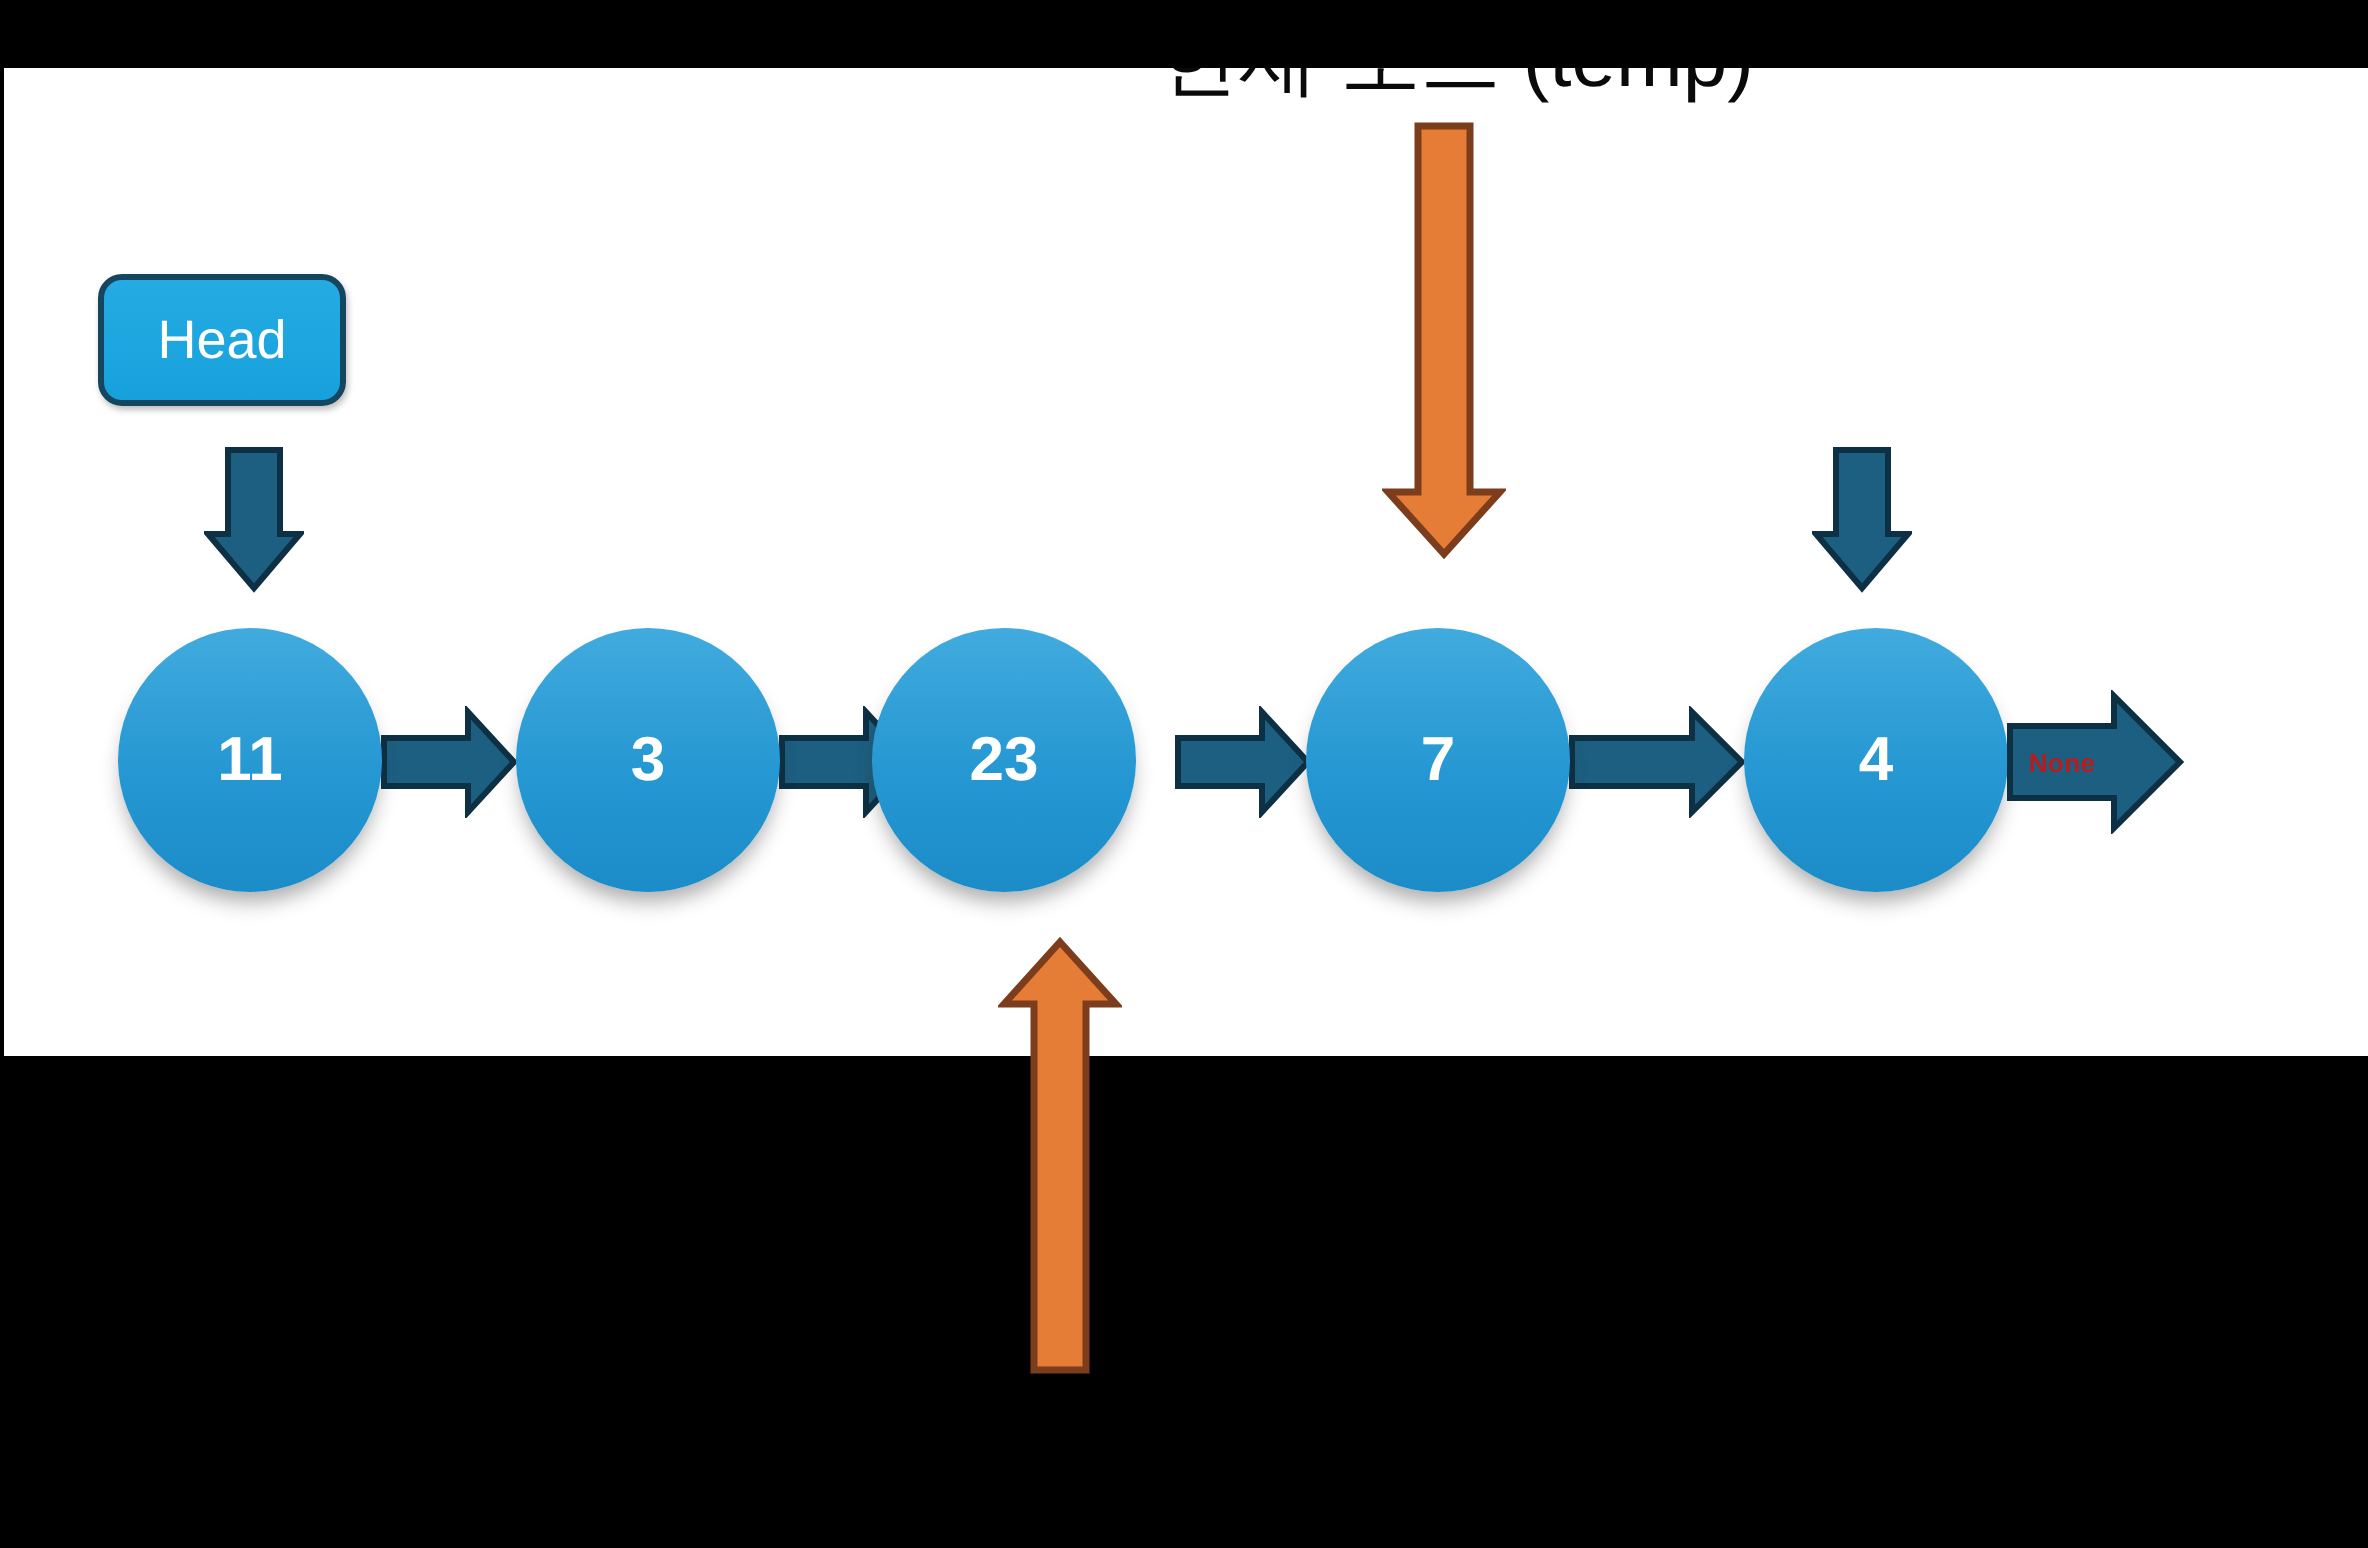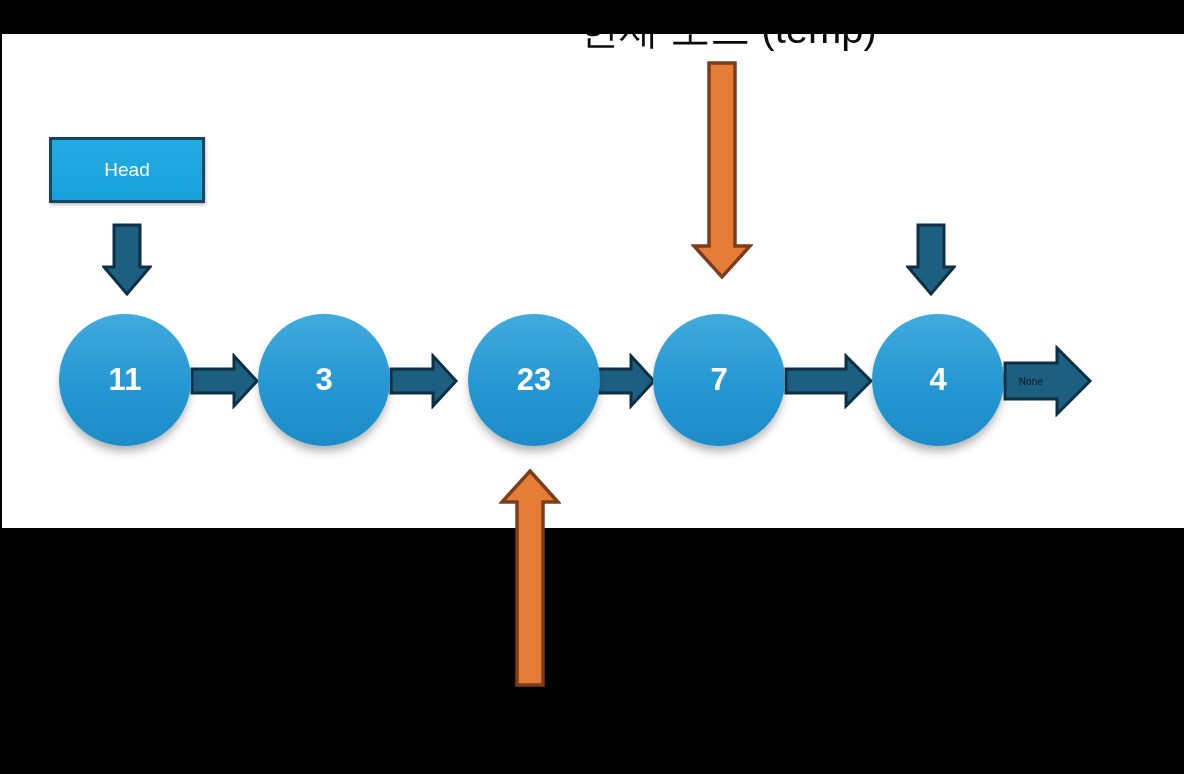--- a/index.html
+++ b/index.html
@@ -23,27 +23,27 @@
     text-align: center;
     font-size: 40px;
     font-weight: 500;
     color: #0a0a0a;
     z-index: 1;
     white-space: nowrap;
   }
 
   .pointer-box {
     position: absolute;
-    width: 156px; height: 66px;
+    width: 124px; height: 66px;
     background: linear-gradient(180deg, #25abe3 0%, #17a1dc 100%);
     border: 3px solid #15465f;
-    border-radius: 0;
+    border-radius: 12px;
     display: flex; align-items: center; justify-content: center;
     color: #ffffff;
-    font-size: 19px;
+    font-size: 27px;
     font-weight: 500;
     box-shadow: 1px 2px 3px rgba(0,0,0,0.25);
     z-index: 2;
   }
   .pointer-box.head { left: 49px; top: 137px; }
   .pointer-box.tail { left: 852px; top: 137px; }
 
   .node {
     position: absolute;
     top: 314px;
@@ -52,43 +52,43 @@
     background: linear-gradient(180deg, #41abde 0%, #2597d2 55%, #1b8cc8 100%);
     display: flex; align-items: center; justify-content: center;
     color: #ffffff;
     font-size: 31px;
     font-weight: 600;
     box-shadow: 0 7px 10px -2px rgba(40,40,40,0.38);
     z-index: 3;
   }
   .node-0 { left: 59px; align-items: center; }
   .node-1 { left: 258px; }
-  .node-2 { left: 468px; text-align: center; }
+  .node-2 { left: 436px; text-align: center; }
   .node-3 { left: 653px; }
   .node-4 { left: 872px; }
 
   .arrow { position: absolute; z-index: 2; }
   .arrow svg { display: block; }
 
   .link-arrow-1 { left: 190px; top: 353px; }
   .link-arrow-2 { left: 389px; top: 353px; }
   .link-arrow-3 { left: 587px; top: 353px; }
   .link-arrow-4 { left: 784px; top: 353px; }
 
   .head-down-arrow { left: 102px; top: 223px; }
   .tail-down-arrow { left: 906px; top: 223px; }
 
   .none-arrow { left: 1003px; top: 345px; z-index: 4; }
   .none-arrow .none-label {
     position: absolute;
     left: 0; top: 18px; width: 56px; height: 36px;
     display: flex; align-items: center; justify-content: center;
-    color: #0f172a;
-    font-size: 10px;
-    font-weight: 400;
+    color: #b91c1c;
+    font-size: 13px;
+    font-weight: 700;
     letter-spacing: 0.2px;
   }
 
   .marker-down-arrow { left: 691px; top: 61px;  z-index: 2; }
   .marker-up-arrow   { left: 499px; top: 468px; z-index: 6; }
 </style>
 </head>
 <body>
 
 <div class="canvas">

